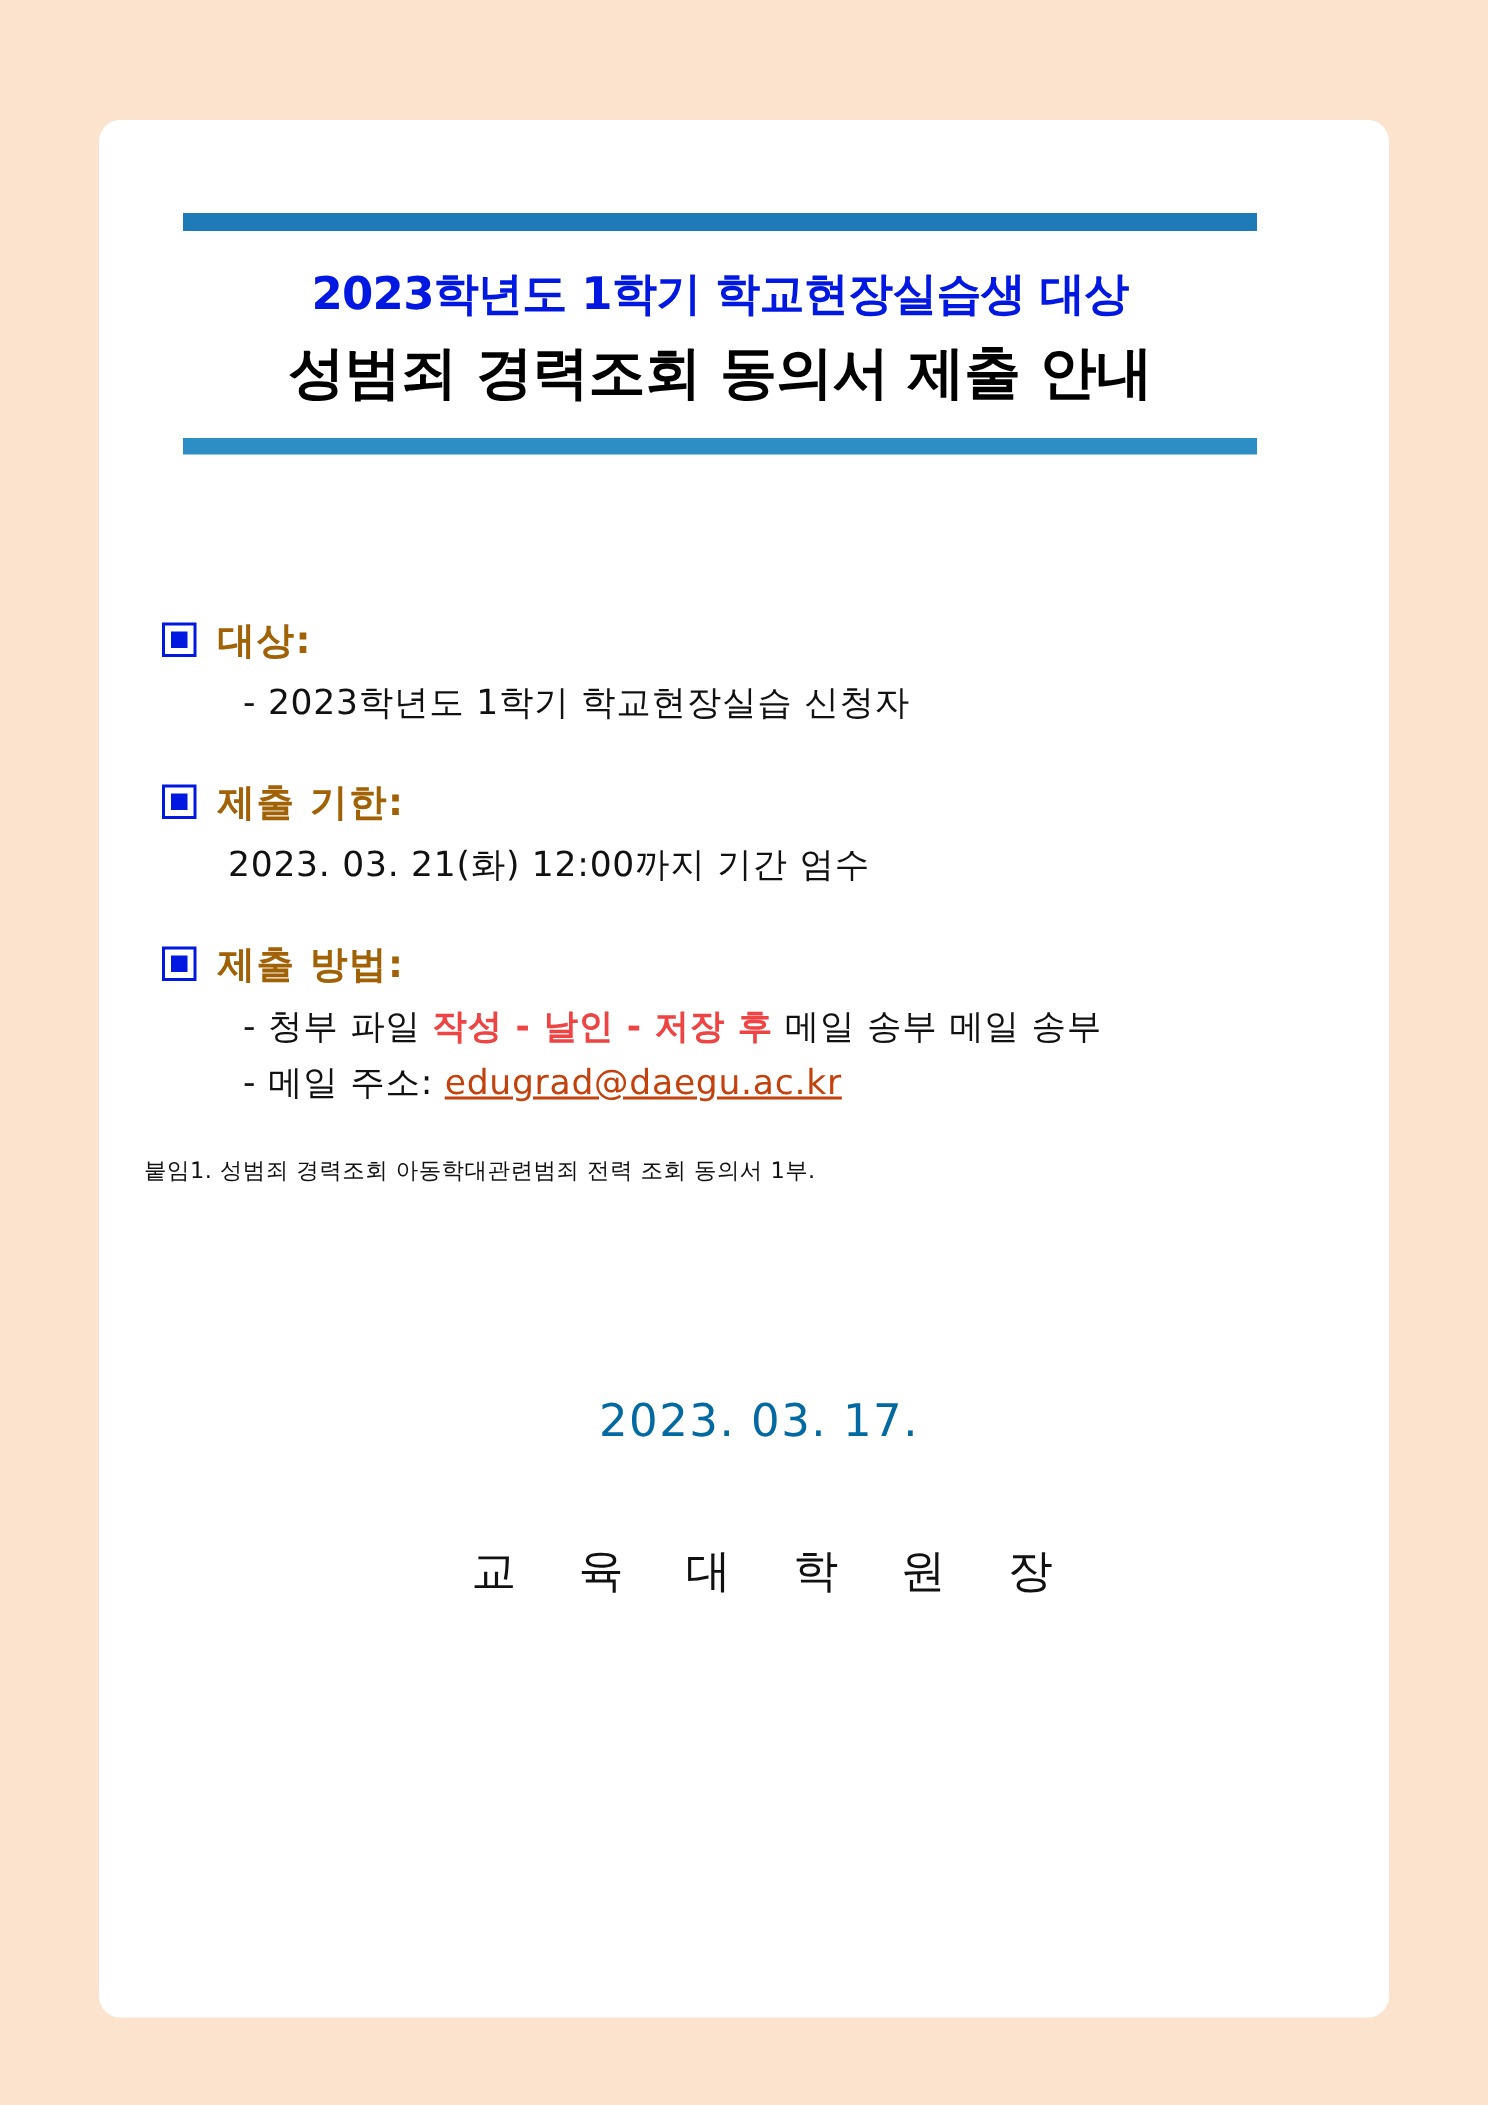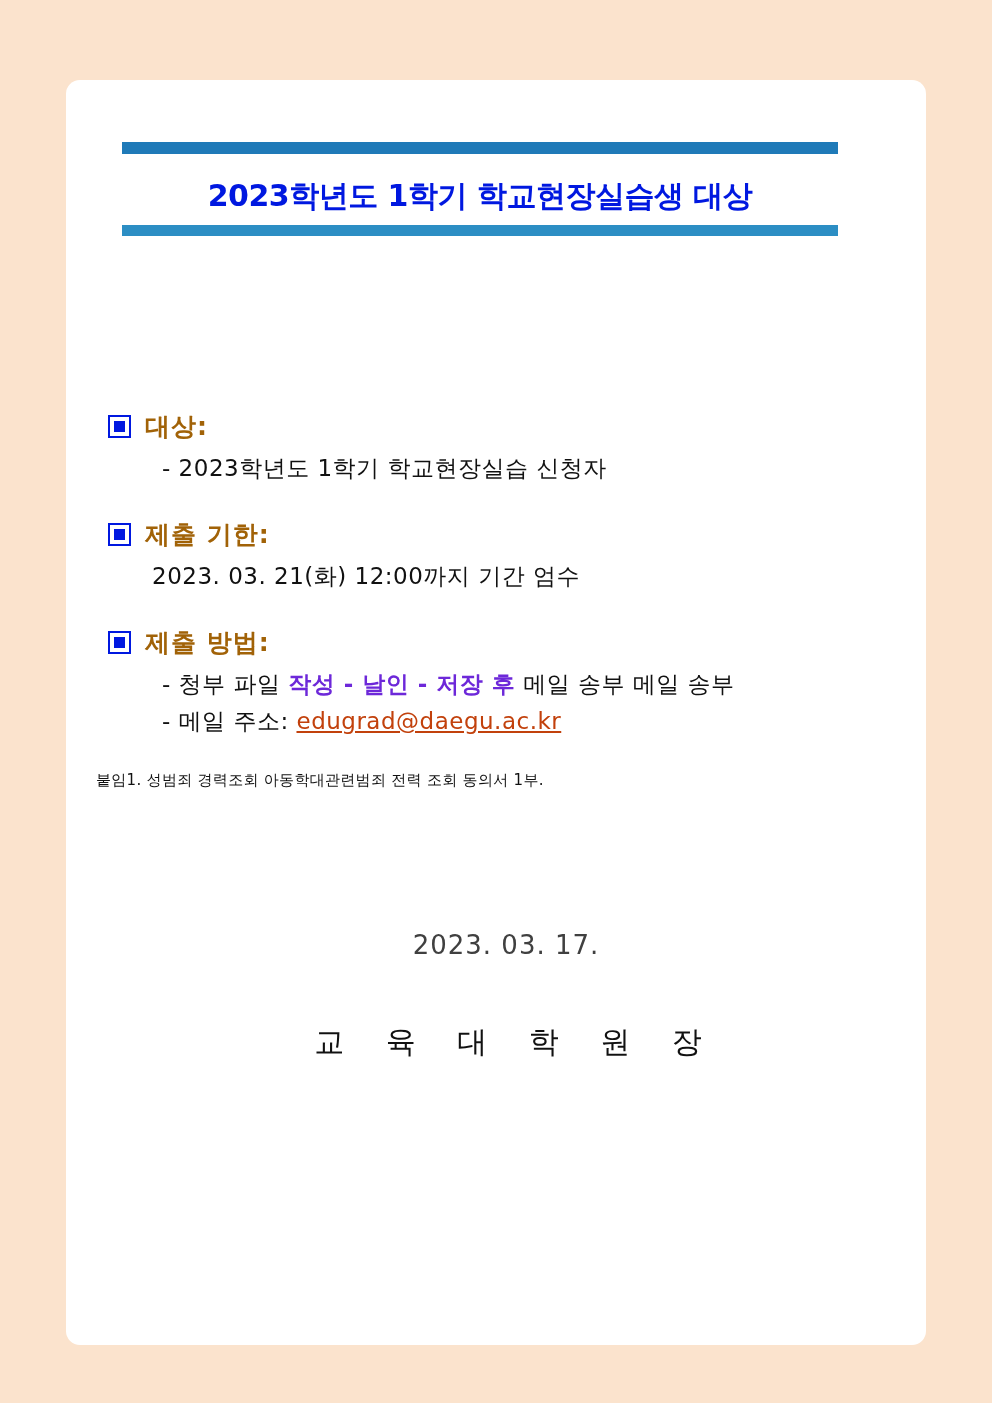--- a/index.html
+++ b/index.html
@@ -106,38 +106,38 @@
     font-family: "DejaVu Sans", "Liberation Sans", sans-serif;
   }
   .sec-line.indent-less {
     padding-left: 86px;
   }
   .sec-line.dash {
     padding-left: 96px;
   }
   .gap-sm { height: 22px; }
   .red {
-    color: #6d28d9;
+    color: #ef4444;
     font-weight: bold;
   }
   .mail-link {
     color: #c2410c;
     text-decoration: underline;
   }
   .attach {
     font-size: 15px;
     color: #111;
     padding-left: 30px;
     margin-top: 34px;
     letter-spacing: 0.3px;
   }
   .date-line {
     text-align: center;
-    font-size: 26px;
-    color: #404040;
+    font-size: 30px;
+    color: #0369a1;
     margin-top: 140px;
     letter-spacing: 1px;
     margin-left: 20px;
   }
   .signer {
     text-align: center;
     font-size: 30px;
     color: #111;
     margin-top: 62px;
     letter-spacing: 16px;
@@ -147,20 +147,21 @@
   }
 </style>
 </head>
 <body>
 
 <div class="page">
 
   <div class="title-block">
     <div class="rule-top"></div>
     <div class="title-line1">2023학년도 1학기 학교현장실습생 대상</div>
+    <div class="title-line2">성범죄 경력조회 동의서 제출 안내</div>
     <div class="rule-bottom"></div>
   </div>
 
   <div class="body-block">
 
     <div class="section">
       <div class="sec-head">
         <span class="bullet-sq"></span>
         <span class="sec-title">대상:</span>
       </div>

